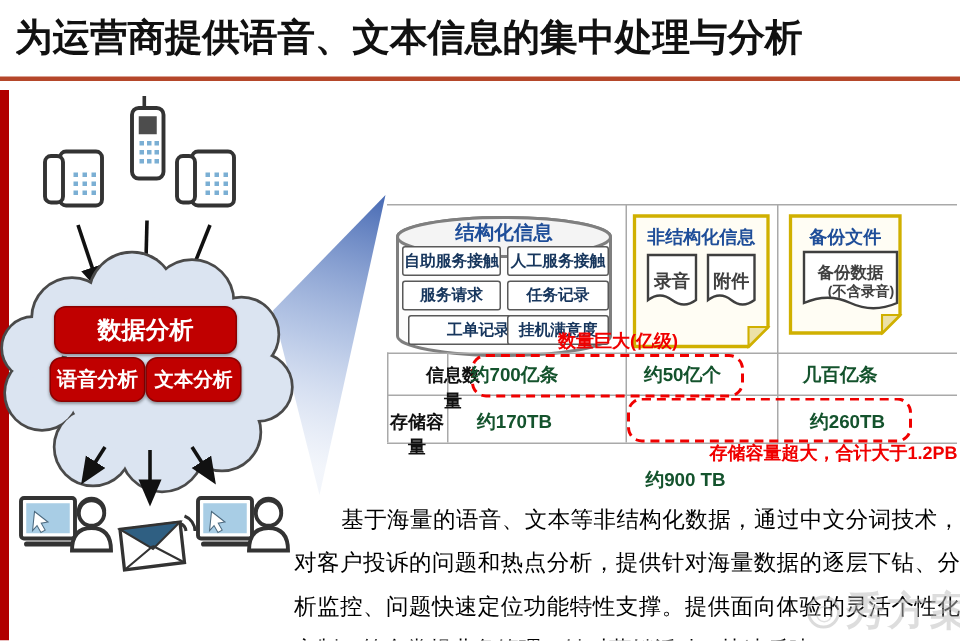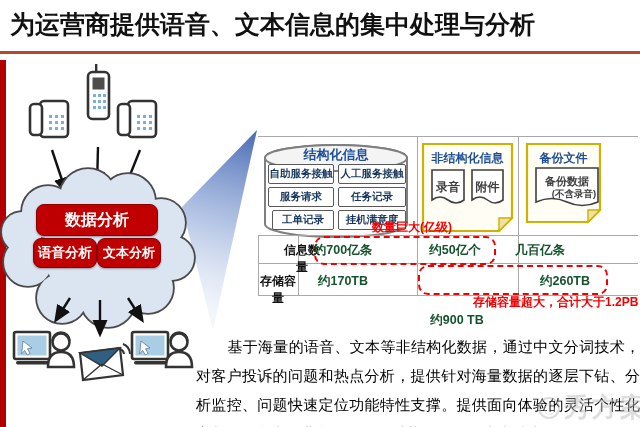--- a/index.html
+++ b/index.html
@@ -201,39 +201,39 @@
 <div class="abs vline" style="left:518px;top:136px;height:159px;"></div>
 
 <div class="abs blue-head" style="left:276px;top:146px;width:120px;font-size:13px;">结构化信息</div>
 <div class="abs blue-head" style="left:423px;top:150px;width:89px;font-size:12px;">非结构化信息</div>
 <div class="abs blue-head" style="left:527px;top:150px;width:73px;font-size:12px;">备份文件</div>
 
 <div class="abs cyl-item" style="left:268px;top:164px;width:64px;height:18px;">自助服务接触</div>
 <div class="abs cyl-item" style="left:338px;top:164px;width:66px;height:18px;">人工服务接触</div>
 <div class="abs cyl-item" style="left:268px;top:187px;width:64px;height:18px;">服务请求</div>
 <div class="abs cyl-item" style="left:338px;top:187px;width:66px;height:18px;">任务记录</div>
-<div class="abs cyl-item" style="left:272px;top:210px;width:60px;height:18px;">工单记录</div>
+<div class="abs cyl-item" style="left:272px;top:210px;width:60px;height:18px;padding-left:16px;">工单记录</div>
 <div class="abs cyl-item" style="left:338px;top:210px;width:66px;height:18px;">挂机满意度</div>
 
 <div class="abs doc-label" style="left:432px;top:179px;width:32px;font-size:12px;">录音</div>
 <div class="abs doc-label" style="left:472px;top:179px;width:31px;font-size:12px;">附件</div>
 <div class="abs doc-label" style="left:536px;top:174px;width:62px;font-size:11px;">备份数据</div>
 <div class="abs doc-label" style="left:536px;top:188px;width:76px;font-size:9.5px;">(不含录音)</div>
 
 <div class="abs red-note" style="left:372px;top:219px;">数量巨大(亿级)</div>
 <div class="abs dash-box" style="left:314px;top:236px;width:178px;height:25px;"></div>
 <div class="abs dash-box" style="left:418px;top:265px;width:186px;height:26px;"></div>
 <div class="abs red-note" style="left:473px;top:294px;">存储容量超大，合计大于1.2PB</div>
 
 <div class="abs row-label" style="left:256px;top:242px;width:44px;margin-left:24px;">信息数量</div>
 <div class="abs row-label" style="left:256px;top:273px;width:44px;">存储容量</div>
 
 <div class="abs cellv" style="left:290px;top:242px;width:106px;">约700亿条</div>
 <div class="abs cellv" style="left:420px;top:242px;width:70px;">约50亿个</div>
-<div class="abs cellv" style="left:500px;top:242px;width:80px;">几百亿条</div>
+<div class="abs cellv" style="left:520px;top:242px;width:80px;">几百亿条</div>
 <div class="abs cellv" style="left:300px;top:273px;width:86px;">约170TB</div>
 <div class="abs cellv" style="left:420px;top:273px;width:74px;margin-top:39px;">约900 TB</div>
 <div class="abs cellv" style="left:527px;top:273px;width:76px;">约260TB</div>
 
 <div class="abs" id="body-paragraph">基于海量的语音、文本等非结构化数据，通过中文分词技术，对客户投诉的问题和热点分析，提供针对海量数据的逐层下钻、分析监控、问题快速定位功能特性支撑。提供面向体验的灵活个性化定制，符合常规业务管理，针对营销活动，快速反映。</div>
 
 <div class="abs" id="watermark">
   <span class="wm-circle"></span>
   <span class="wm-text">秀方案</span>
 </div>

